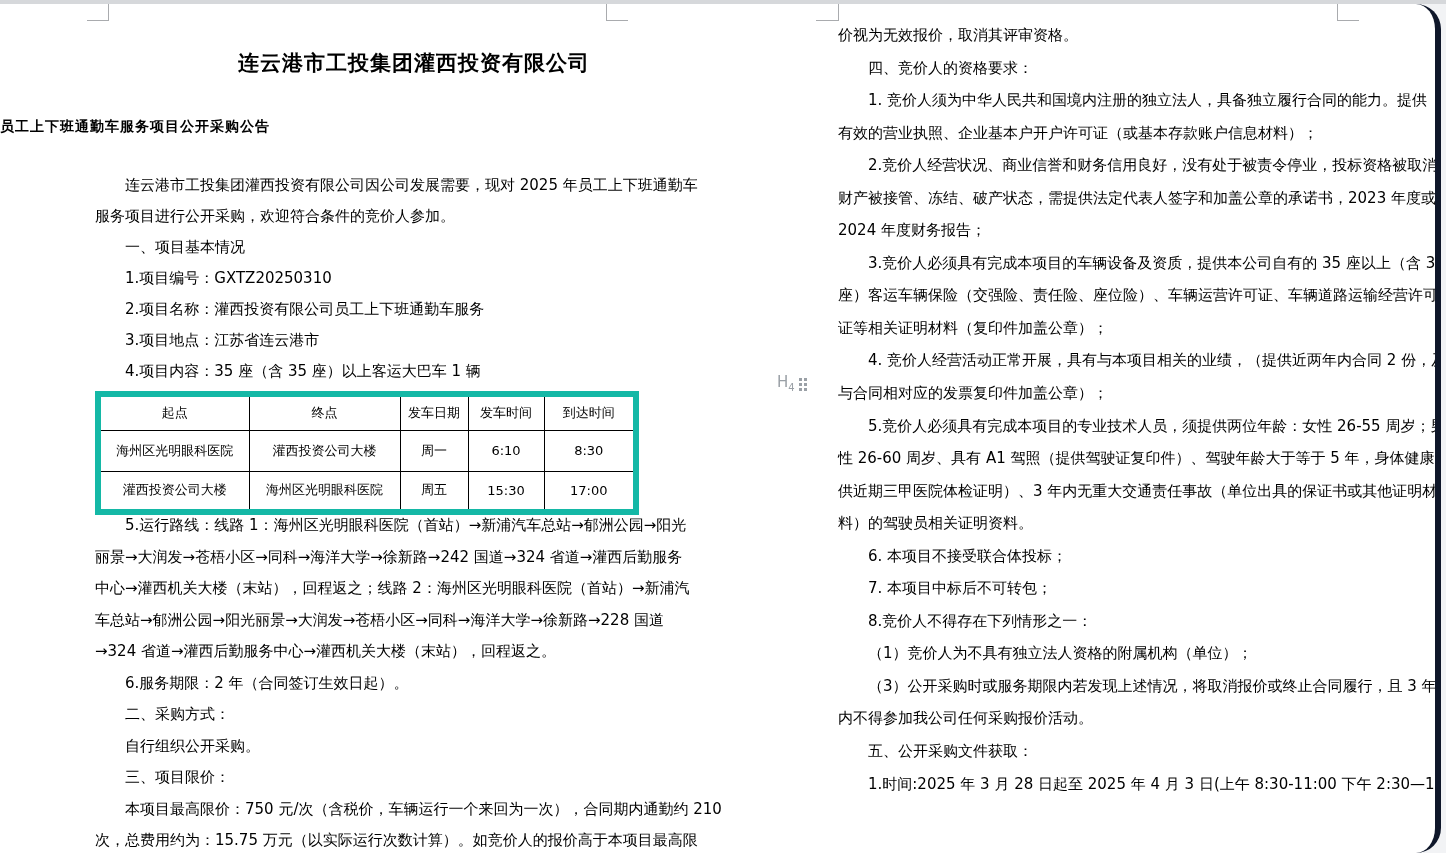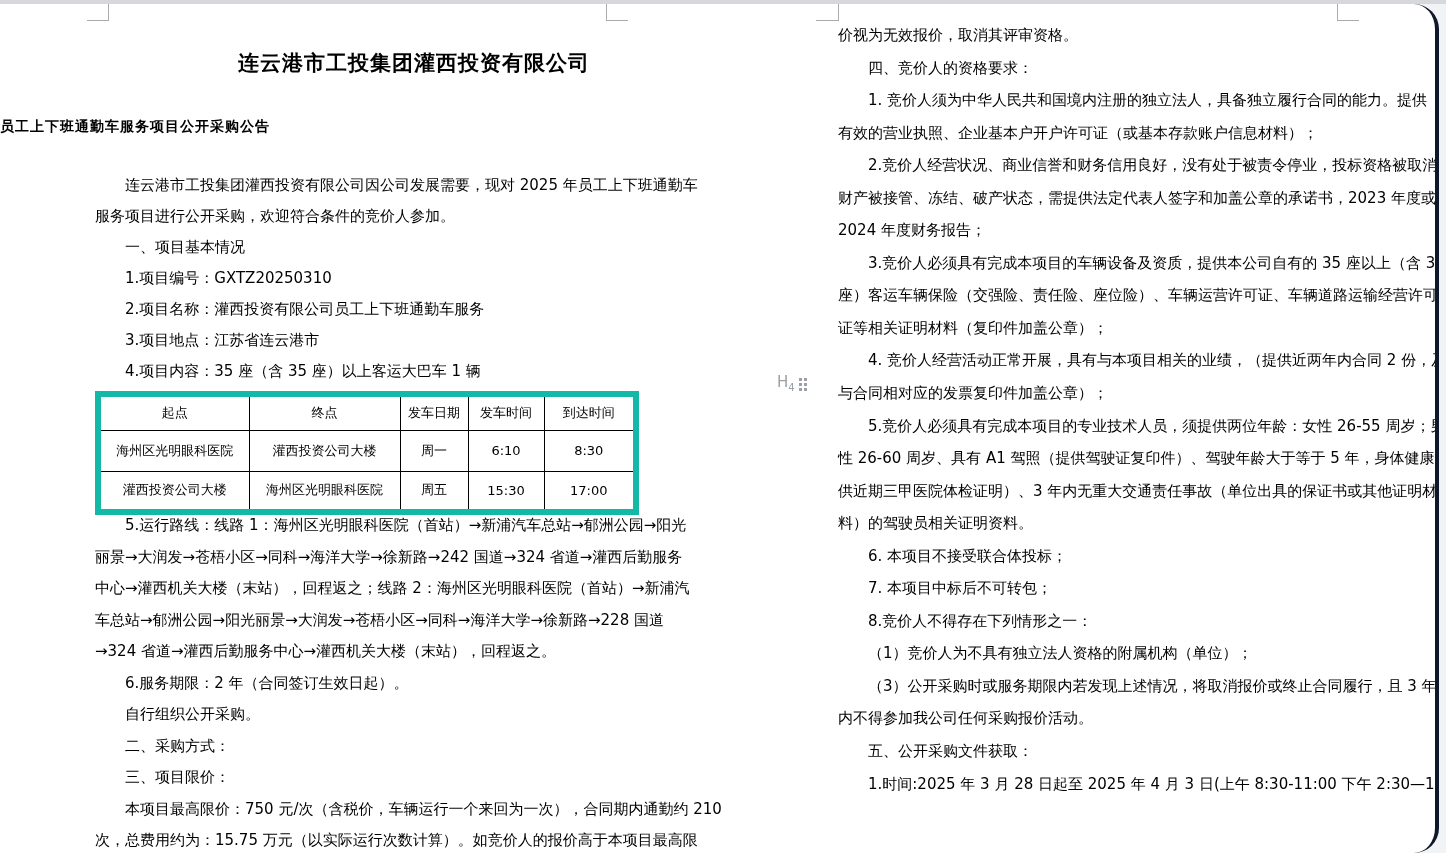--- a/index.html
+++ b/index.html
@@ -5,21 +5,21 @@
   html,body{margin:0;padding:0;}
   body{
     width:1446px;height:853px;position:relative;overflow:hidden;
     background:#f2f3f5;color:#000;
     font-family:"DejaVu Sans","Liberation Sans",sans-serif;
   }
   .top-strip{position:absolute;left:0;top:0;width:1446px;height:4px;background:#d6d8db;z-index:6;}
   .page-gap{position:absolute;left:714px;top:4px;width:17px;height:849px;background:#dde3e9;}
   .page{position:absolute;top:4px;height:849px;background:#ffffff;overflow:hidden;}
   .page-left{left:0;width:828px;}
-  .page-right{left:731px;width:704px;border-right:4px solid #0f172a;border-radius:25px;}
+  .page-right{left:731px;width:704px;border-right:6px solid #0f172a;border-radius:25px;}
 
   
   .crop{position:absolute;top:0;width:21px;height:16px;border-bottom:1px solid #a9abae;}
   .crop.cl{border-right:1px solid #a9abae;}
   .crop.cr{border-left:1px solid #a9abae;}
   .page-left .crop.cl{left:87px;}
   .page-left .crop.cr{left:606px;}
   .page-right .crop.cl{left:85px;width:22px;}
   .page-right .crop.cr{left:606px;}
 
@@ -110,22 +110,22 @@
     <div class="ln ind">
       <span>5.运行路线：</span><span class="u">线路 1：</span><span>海州区光明眼科医院（首站）→新浦汽车总站→郁洲公园→阳光</span>
     </div>
     <div class="ln">丽景→大润发→苍梧小区→同科→海洋大学→徐新路→242 国道→324 省道→灌西后勤服务</div>
     <div class="ln">
       <span>中心→灌西机关大楼（末站），回程返之；</span><span class="u">线路 2：</span><span>海州区光明眼科医院（首站）→新浦汽</span>
     </div>
     <div class="ln">车总站→郁洲公园→阳光丽景→大润发→苍梧小区→同科→海洋大学→徐新路→228 国道</div>
     <div class="ln">→324 省道→灌西后勤服务中心→灌西机关大楼（末站），回程返之。</div>
     <div class="ln ind">6.服务期限：2 年（合同签订生效日起）。</div>
+    <div class="ln ind">二、采购方式：</div>
     <div class="ln ind">自行组织公开采购。</div>
-    <div class="ln ind">二、采购方式：</div>
     <div class="ln ind">三、项目限价：</div>
     <div class="ln ind">本项目最高限价：750 元/次（含税价，车辆运行一个来回为一次），合同期内通勤约 210</div>
     <div class="ln">次，总费用约为：15.75 万元（以实际运行次数计算）。如竞价人的报价高于本项目最高限</div>
   </div>
 </div>
 
 <div class="page page-right">
   <div class="crop cl"></div>
   <div class="crop cr"></div>
 

